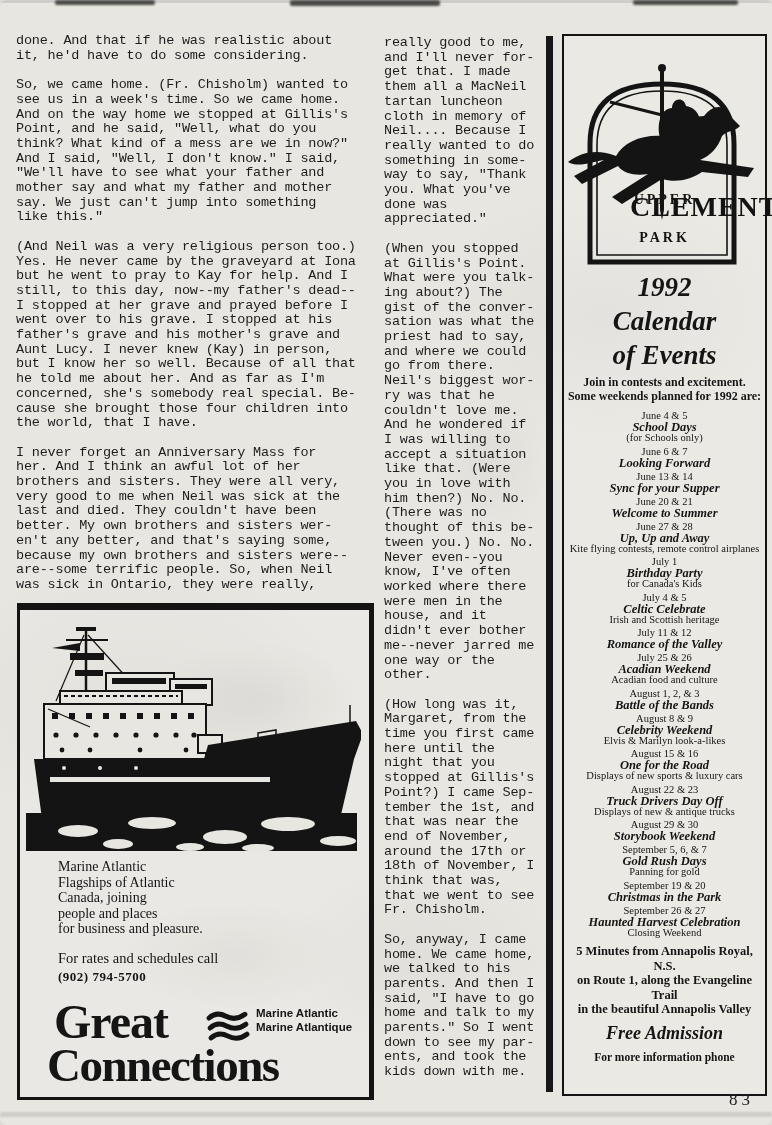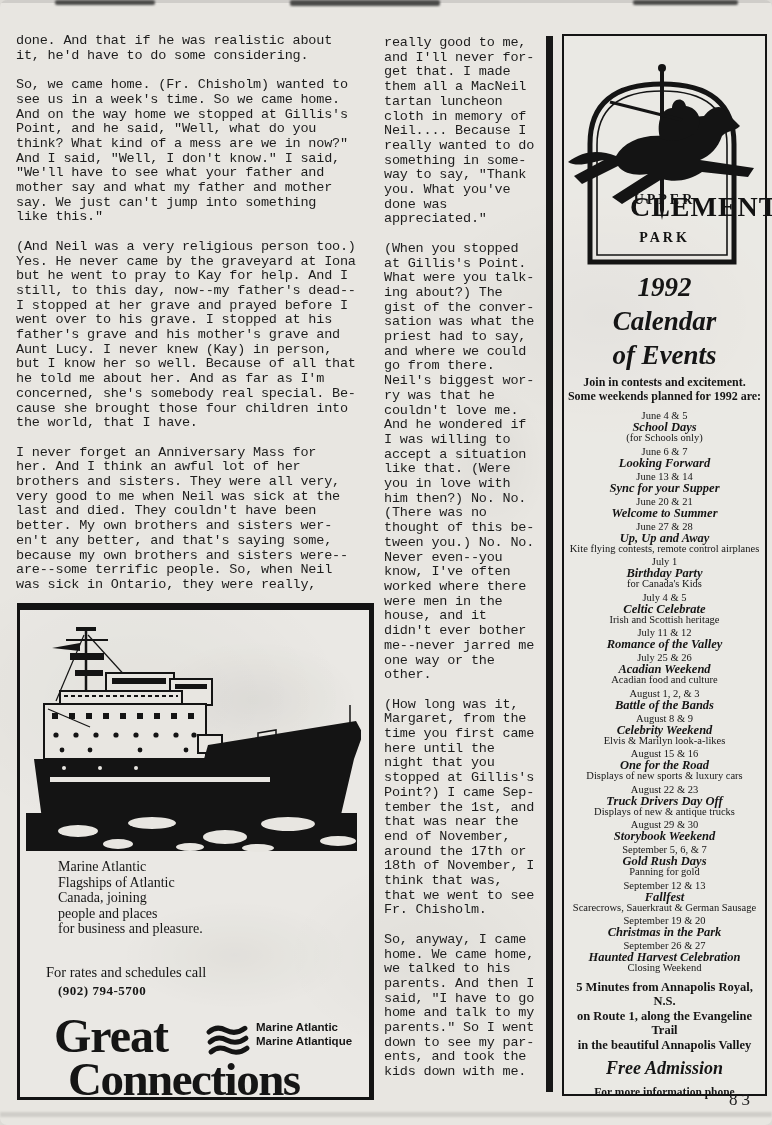--- a/index.html
+++ b/index.html
@@ -65,25 +65,25 @@
 
   
   .marine-ad{
     position:absolute;left:17px;top:603px;width:349px;height:487px;
     border-style:solid;border-color:#131313;border-width:7px 5px 3px 3px;
     background:rgba(255,255,255,0.10);
     font-family:"Liberation Serif", serif;color:#151515;
   }
   .ship{display:block;margin-top:7px;}
   .marine-body{font-size:14px;line-height:15.5px;padding-left:38px;margin-top:2px;white-space:pre-line;}
-  .marine-call{font-size:14.5px;line-height:16px;padding-left:26px;margin-top:27px;}
+  .marine-call{font-size:14.5px;line-height:16px;padding-left:38px;margin-top:13px;}
   .marine-phone{font-weight:bold;font-size:13px;line-height:22px;letter-spacing:0.5px;padding-left:38px;}
   .great-row{position:relative;padding-left:34px;margin-top:12px;}
   .great{font-weight:bold;font-size:48px;line-height:44px;letter-spacing:-1px;}
-  .connections{font-weight:bold;font-size:47px;line-height:42px;letter-spacing:-1.5px;padding-left:48px;}
+  .connections{font-weight:bold;font-size:47px;line-height:42px;letter-spacing:-1.5px;padding-left:27px;}
   .ma-logo{position:absolute;left:186px;top:8px;}
   .ma-names{position:absolute;left:236px;top:6px;text-align:left;font-family:"Liberation Sans", sans-serif;font-weight:bold;font-size:11.5px;line-height:14px;white-space:pre-line;}
 
   .page-num{position:absolute;left:729px;top:1090px;font-family:"Liberation Serif", serif;font-size:17px;letter-spacing:4px;color:#222;}
 </style>
 </head>
 <body>
 
 <div class="page">
 
@@ -408,25 +408,20 @@
           <div class="ev-date">August 29 &amp; 30</div>
           <div class="ev-title">Storybook Weekend</div>
           <div class="ev-sub"></div>
         </div>
       <div class="event">
           <div class="ev-date">September 5, 6, &amp; 7</div>
           <div class="ev-title">Gold Rush Days</div>
           <div class="ev-sub">Panning for gold</div>
         </div>
       <div class="event">
-          <div class="ev-date">September 12 &amp; 13</div>
-          <div class="ev-title">Fallfest</div>
-          <div class="ev-sub">Scarecrows, Sauerkraut &amp; German Sausage</div>
-        </div>
-      <div class="event">
           <div class="ev-date">September 19 &amp; 20</div>
           <div class="ev-title">Christmas in the Park</div>
           <div class="ev-sub"></div>
         </div>
       <div class="event">
           <div class="ev-date">September 26 &amp; 27</div>
           <div class="ev-title">Haunted Harvest Celebration</div>
           <div class="ev-sub">Closing Weekend</div>
         </div>
     </div>

